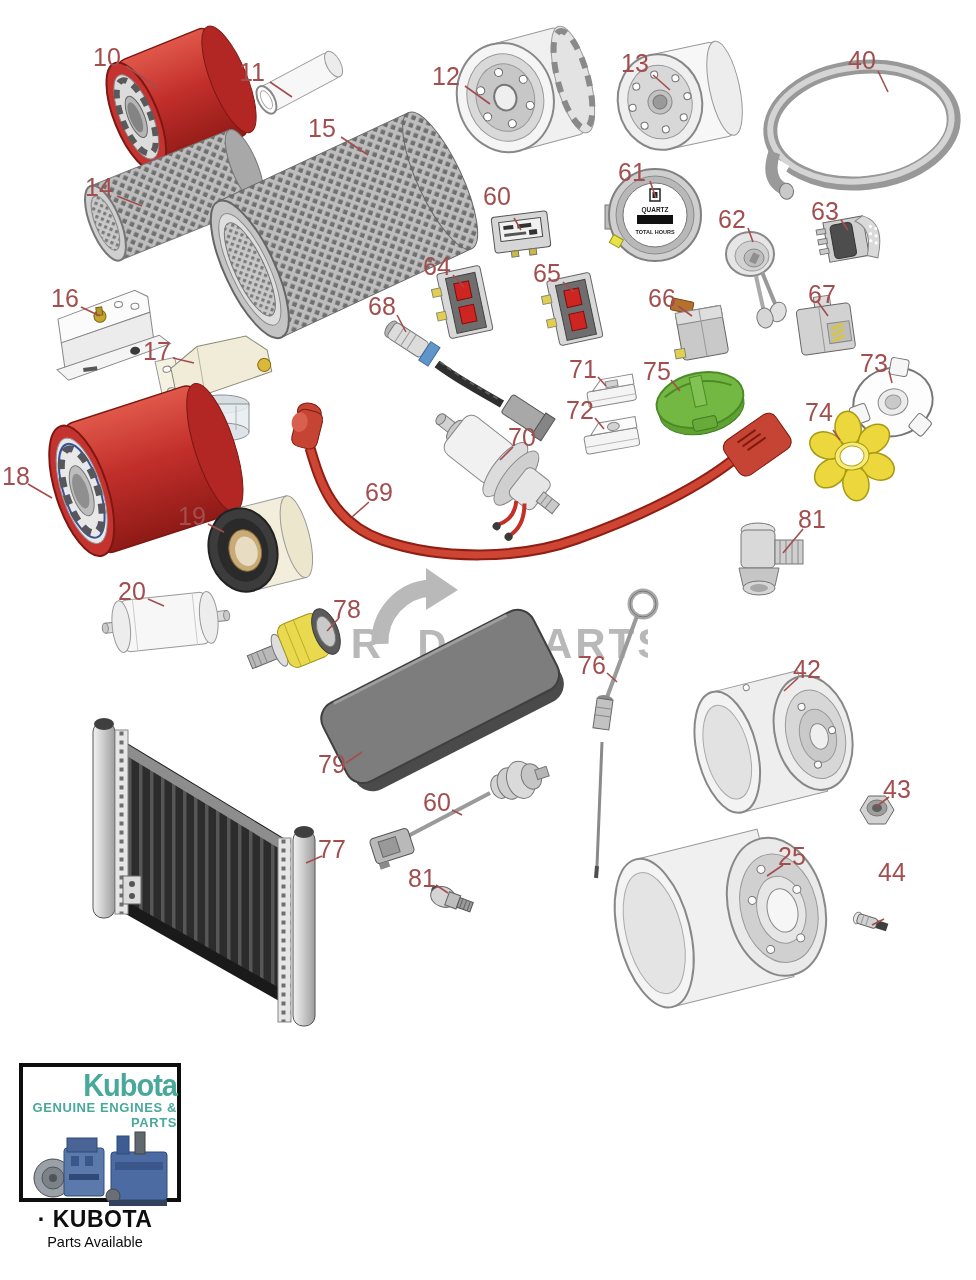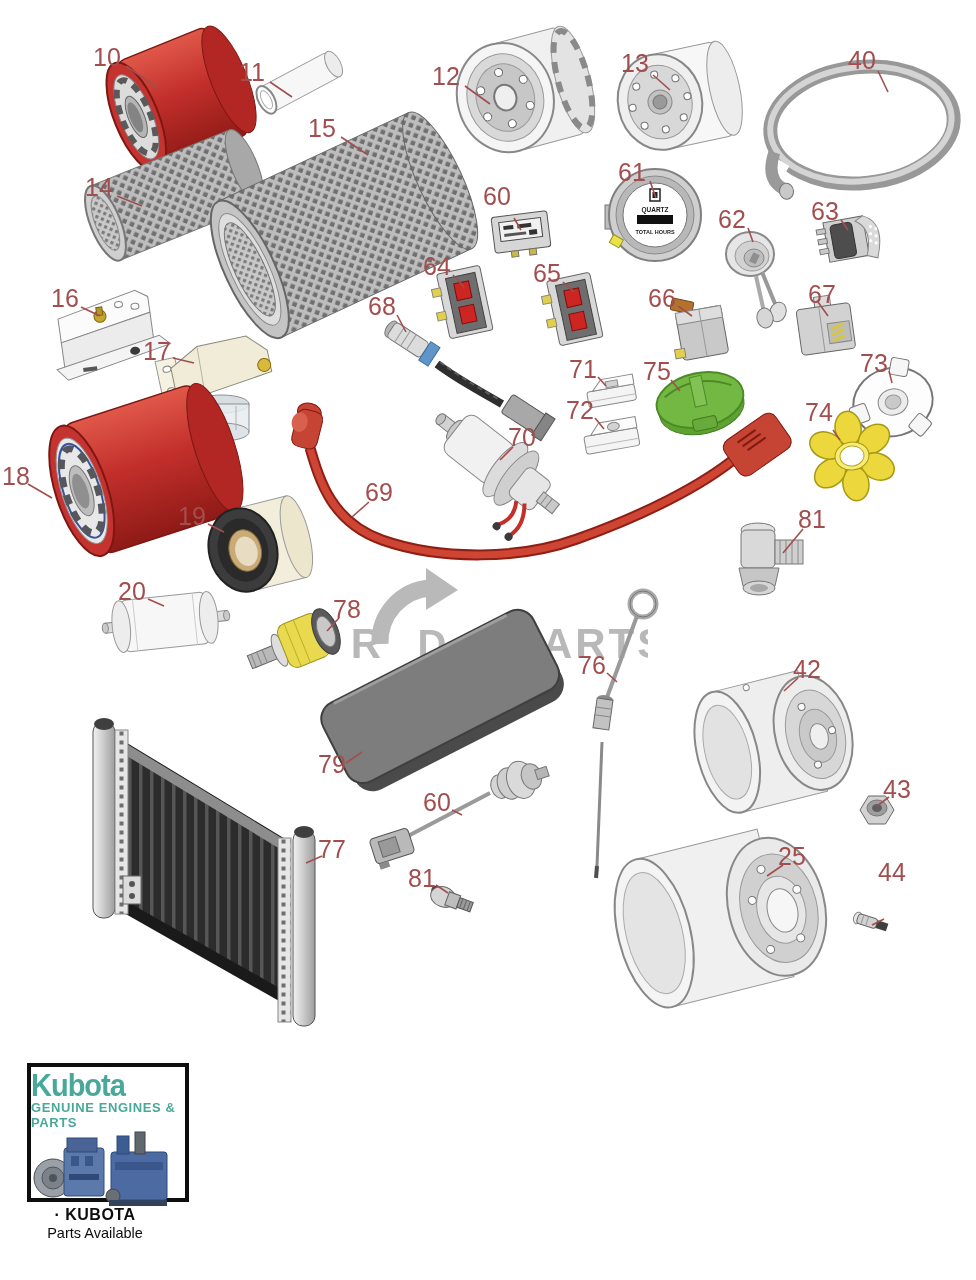--- a/index.html
+++ b/index.html
@@ -3,27 +3,27 @@
 <meta charset="utf-8">
 <style>
   html,body{margin:0;padding:0;background:#fff;}
   .page{position:relative;width:976px;height:1280px;background:#ffffff;overflow:hidden;
         font-family:"Liberation Sans",sans-serif;}
   .watermark{position:absolute;left:338px;top:552px;width:310px;height:210px;z-index:1;
              opacity:.62;pointer-events:none;}
   .diagram-svg{position:absolute;left:0;top:0;z-index:2;}
   .callout{position:absolute;z-index:3;transform:translate(-50%,-50%);
            font-size:25px;letter-spacing:0px;color:#a34e4e;white-space:nowrap;}
-  .kubota-ad{position:absolute;left:27px;top:1063px;width:154px;height:131px;z-index:3;
-             border:4px solid #0e0e0e;background:#fff;text-align:left;cursor:pointer;}
+  .kubota-ad{position:absolute;left:19px;top:1063px;width:154px;height:131px;z-index:3;
+             border:4px solid #0e0e0e;background:#fff;text-align:right;cursor:pointer;}
   .k-logo{font-size:29px;font-weight:bold;color:#48a99b;letter-spacing:-1px;line-height:30px;margin-top:4px;
           transform:scaleY(1.05);}
   .k-sub{font-size:13px;font-weight:bold;color:#48a99b;letter-spacing:.6px;margin-top:-1px;}
   .kubota-caption{position:absolute;left:0px;top:1206px;width:190px;text-align:center;z-index:3;color:#0d0d0d;}
-  .k-title{font-size:16px;font-weight:bold;letter-spacing:.5px;}
+  .k-title{font-size:23px;font-weight:bold;letter-spacing:.5px;}
   .k-line{font-size:14.5px;line-height:18px;}
 </style>
 </head>
 <body>
 
 <div class="page">
 
   <svg class="watermark" viewBox="0 0 310 210">
     <g fill="none" stroke="#8f8f8f">
       <path d="M 42 92 A 54 54 0 0 1 92 36" stroke-width="17"></path>

